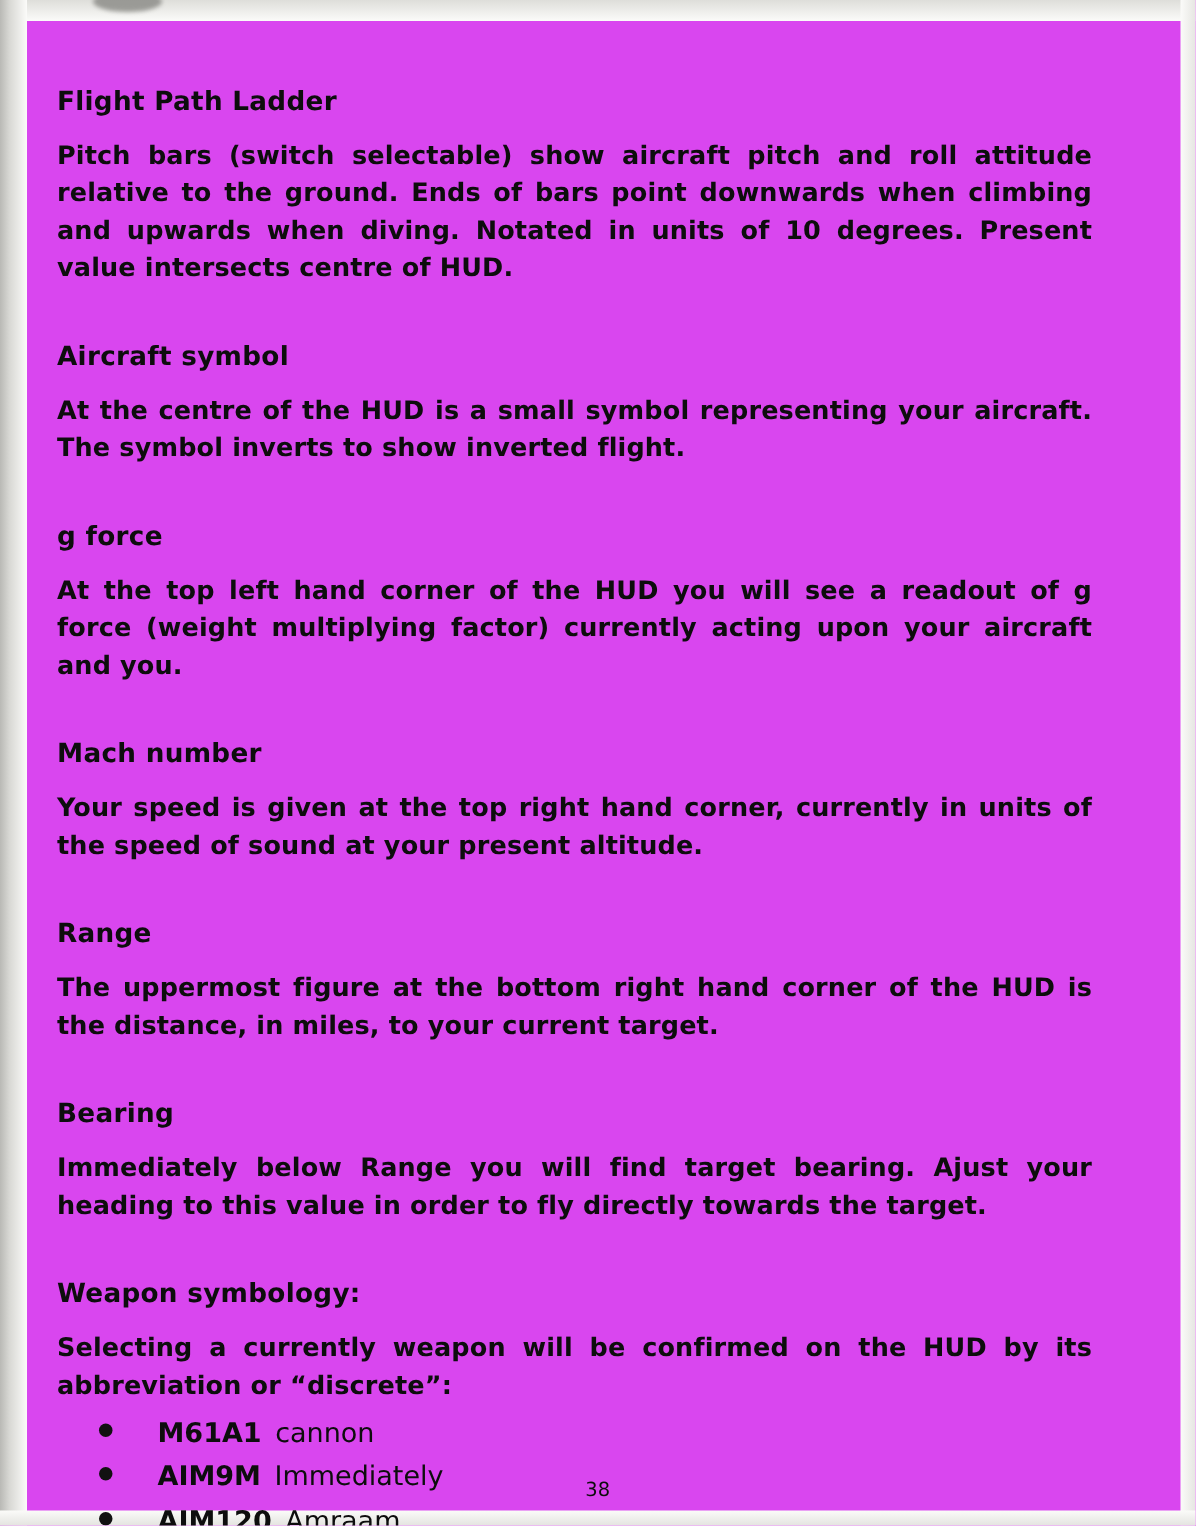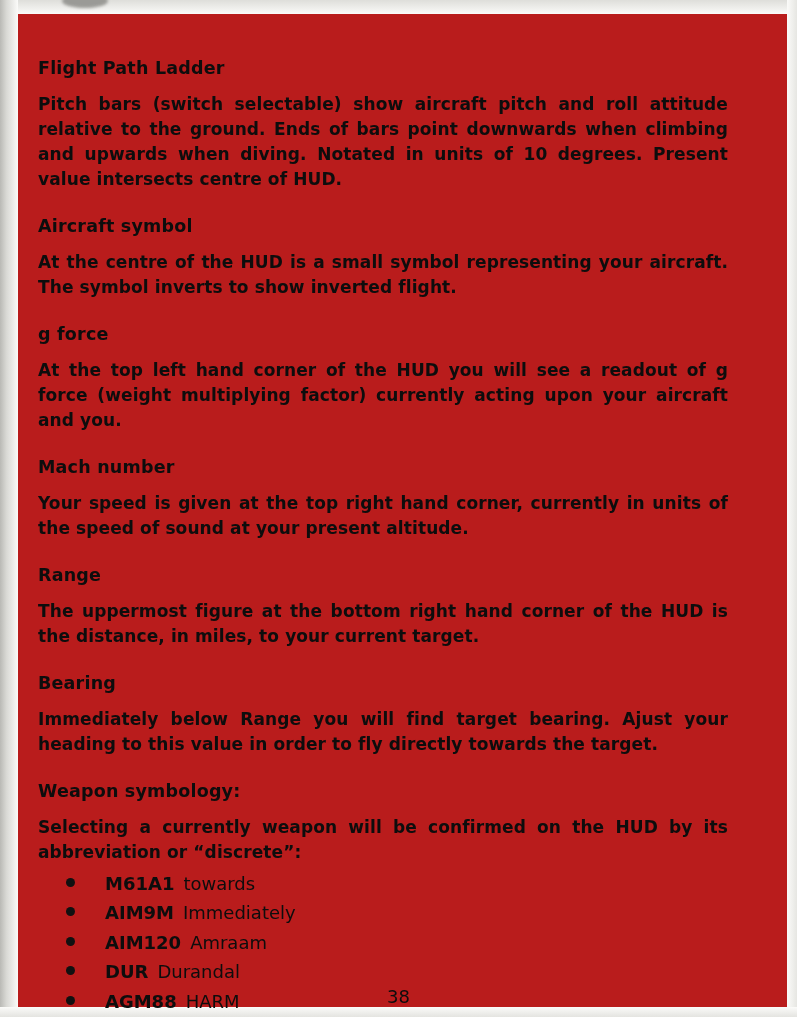--- a/index.html
+++ b/index.html
@@ -12,21 +12,21 @@
     height: 1017px;
     position: relative;
     font-family: "DejaVu Sans", sans-serif;
     color: #0d0d0d;
     overflow: hidden;
   }
   
   .page {
     position: absolute;
     inset: 0;
-    background: #b91c1c;
+    background: #d946ef;
   }
   .edge-left {
     position: absolute;
     left: 0; top: 0; bottom: 0;
     width: 18px;
     background: linear-gradient(to right, #b9b9b5 0%, #d8d8d4 35%, #fbfbf9 100%);
   }
   .edge-top {
     position: absolute;
     left: 0; right: 0; top: 0;
@@ -64,21 +64,21 @@
     width: 690px;
   }
 
   h2.section-heading {
     font-size: 17.5px;
     font-weight: bold;
     margin: 0 0 14px 0;
     letter-spacing: 0.2px;
   }
   h2.section-heading.spaced {
-    margin-top: 24px;
+    margin-top: 36px;
   }
   p.body-text {
     font-size: 17px;
     line-height: 1.47;
     margin: 0;
     text-align: justify;
     text-justify: inter-word;
     letter-spacing: 0.1px;
     font-weight: bold;
   }
@@ -117,21 +117,21 @@
   ul.weapon-list li .desc {
     white-space: nowrap;
   }
 
   .page-number {
     position: absolute;
     left: 0;
     right: 0;
     top: 986px;
     text-align: center;
-    font-size: 18px;
+    font-size: 13px;
   }
 </style>
 </head>
 <body>
 
 <div class="page">
   <div class="edge-top"></div>
   <div class="edge-left"></div>
   <div class="edge-right"></div>
   <div class="edge-bottom"></div>
@@ -157,21 +157,21 @@
     <h2 class="section-heading spaced">Bearing</h2>
     <p class="body-text last-line-left">Immediately below Range you will find target bearing. Ajust your heading to this value in order to fly directly towards the target.</p>
 
     <h2 class="section-heading spaced">Weapon symbology:</h2>
     <p class="body-text last-line-left">Selecting a currently weapon will be confirmed on the HUD by its abbreviation or “discrete”:</p>
 
     <ul class="weapon-list">
       <li>
         <span class="bullet"></span>
         <span class="abbr">M61A1</span>
-        <span class="desc">towards</span>
+        <span class="desc">cannon</span>
       </li>
       <li>
         <span class="bullet"></span>
         <span class="abbr">AIM9M</span>
         <span class="desc">Immediately</span>
       </li>
       <li>
         <span class="bullet"></span>
         <span class="abbr">AIM120</span>
         <span class="desc">Amraam</span>

